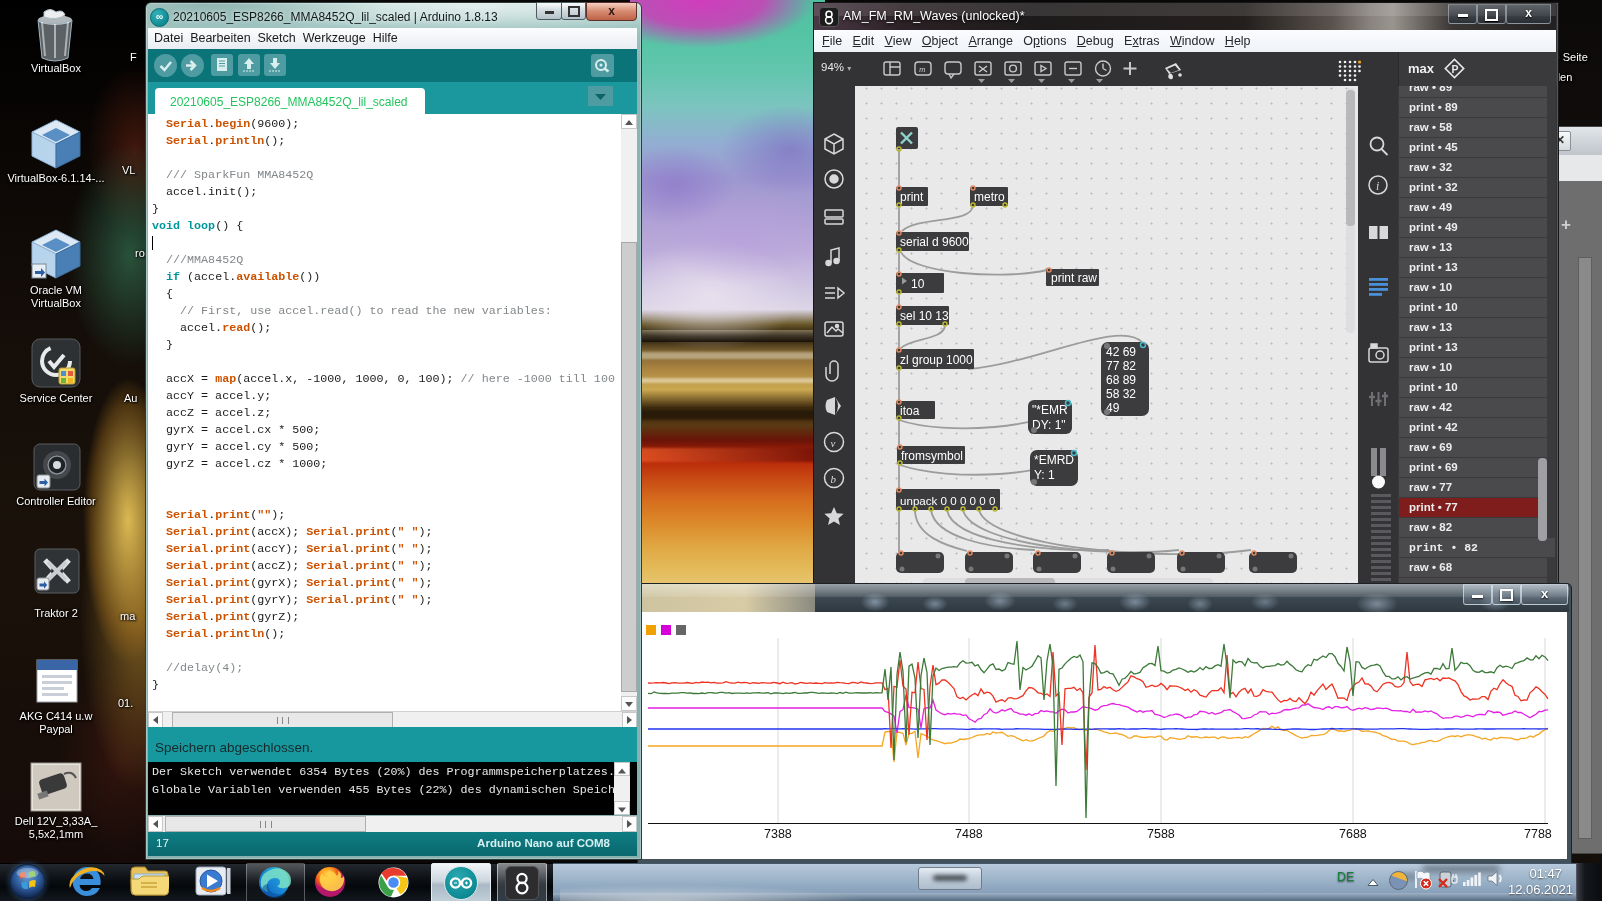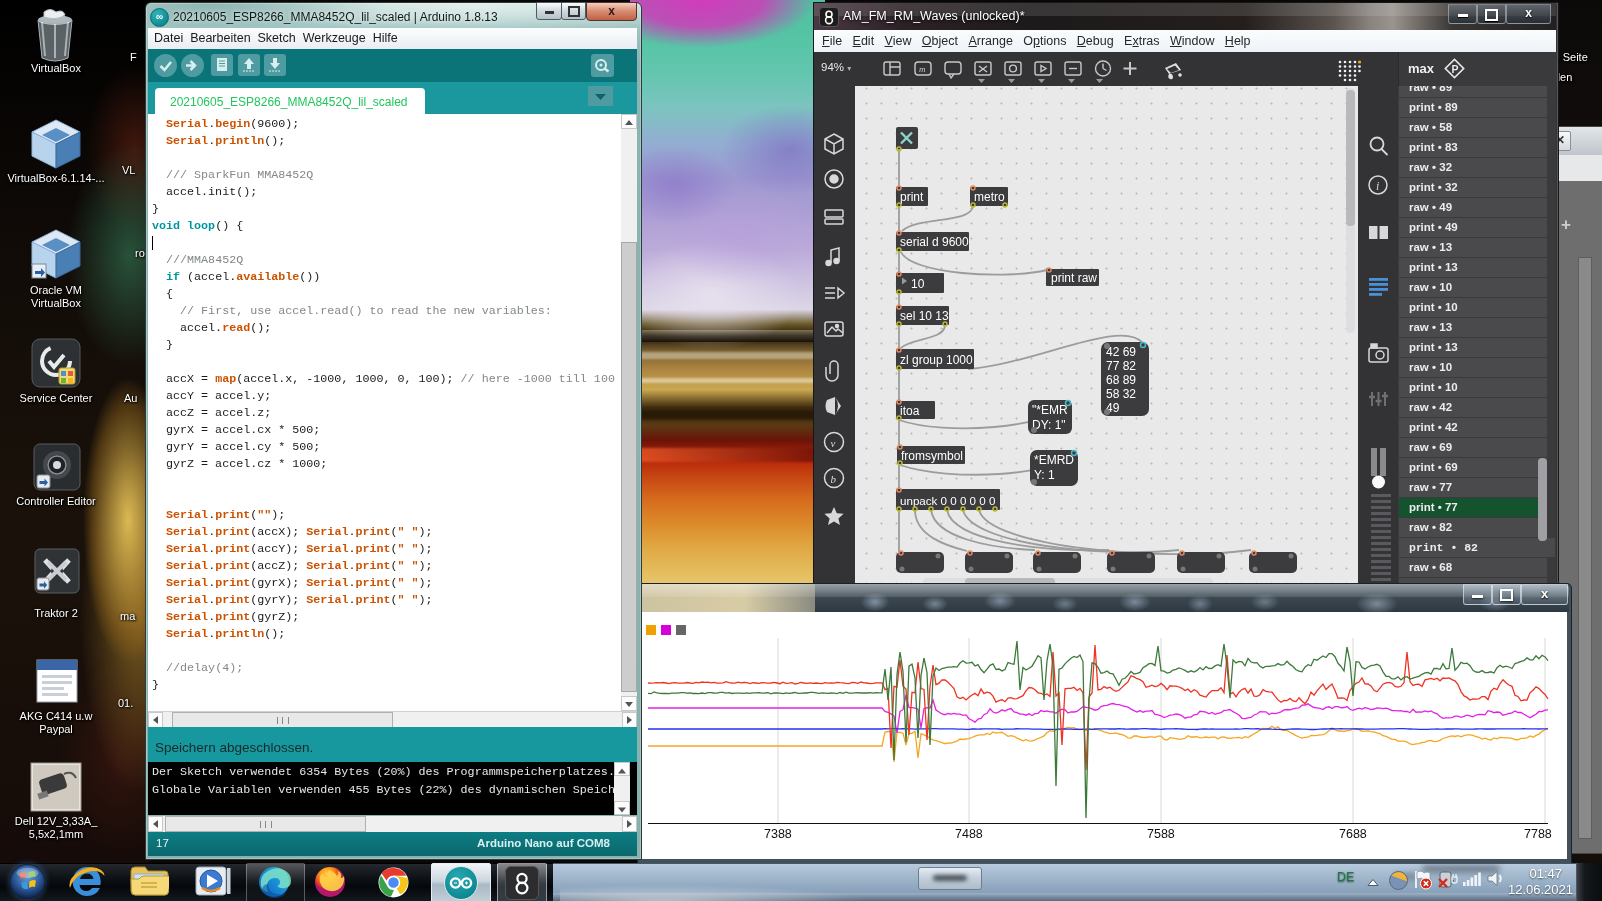--- a/index.html
+++ b/index.html
@@ -417,39 +417,39 @@
 <div class="abs" style="left:595px;top:59px;font-size:13px;font-weight:bold;color:#f0f0f0;">max</div>
 <div class="abs" style="left:630px;top:55px;"><svg width="24" height="24">
         <rect x="5" y="5" width="13" height="13" fill="none" stroke="#e8e8e8" stroke-width="1.6" transform="rotate(45 11.5 11.5)"></rect>
         <text x="8.5" y="16" font-size="10.5" font-weight="bold" fill="#e8e8e8">P</text>
       </svg></div>
 <div class="abs" style="left:585px;top:84px;width:158px;height:533px;background:#3a3a3d;">
       <div style="position:absolute;left:0;top:0;width:158px;height:533px;overflow:hidden;">
 <div style="position:absolute;left:1px;top:-8px;width:148px;height:19px;background:#4a4a4d;color:#ececec;font-size:11.5px;font-weight:bold;line-height:19px;"><span style="margin-left:10px;">raw • 89</span></div>
 <div style="position:absolute;left:1px;top:12px;width:148px;height:19px;background:#4a4a4d;color:#ececec;font-size:11.5px;font-weight:bold;line-height:19px;"><span style="margin-left:10px;">print • 89</span></div>
 <div style="position:absolute;left:1px;top:32px;width:148px;height:19px;background:#4a4a4d;color:#ececec;font-size:11.5px;font-weight:bold;line-height:19px;"><span style="margin-left:10px;">raw • 58</span></div>
-<div style="position:absolute;left:1px;top:52px;width:148px;height:19px;background:#4a4a4d;color:#ececec;font-size:11.5px;font-weight:bold;line-height:19px;"><span style="margin-left:10px;">print • 83</span></div>
+<div style="position:absolute;left:1px;top:52px;width:148px;height:19px;background:#4a4a4d;color:#ececec;font-size:11.5px;font-weight:bold;line-height:19px;"><span style="margin-left:10px;">print • 45</span></div>
 <div style="position:absolute;left:1px;top:72px;width:148px;height:19px;background:#4a4a4d;color:#ececec;font-size:11.5px;font-weight:bold;line-height:19px;"><span style="margin-left:10px;">raw • 32</span></div>
 <div style="position:absolute;left:1px;top:92px;width:148px;height:19px;background:#4a4a4d;color:#ececec;font-size:11.5px;font-weight:bold;line-height:19px;"><span style="margin-left:10px;">print • 32</span></div>
 <div style="position:absolute;left:1px;top:112px;width:148px;height:19px;background:#4a4a4d;color:#ececec;font-size:11.5px;font-weight:bold;line-height:19px;"><span style="margin-left:10px;">raw • 49</span></div>
 <div style="position:absolute;left:1px;top:132px;width:148px;height:19px;background:#4a4a4d;color:#ececec;font-size:11.5px;font-weight:bold;line-height:19px;"><span style="margin-left:10px;">print • 49</span></div>
 <div style="position:absolute;left:1px;top:152px;width:148px;height:19px;background:#4a4a4d;color:#ececec;font-size:11.5px;font-weight:bold;line-height:19px;"><span style="margin-left:10px;">raw • 13</span></div>
 <div style="position:absolute;left:1px;top:172px;width:148px;height:19px;background:#4a4a4d;color:#ececec;font-size:11.5px;font-weight:bold;line-height:19px;"><span style="margin-left:10px;">print • 13</span></div>
 <div style="position:absolute;left:1px;top:192px;width:148px;height:19px;background:#4a4a4d;color:#ececec;font-size:11.5px;font-weight:bold;line-height:19px;"><span style="margin-left:10px;">raw • 10</span></div>
 <div style="position:absolute;left:1px;top:212px;width:148px;height:19px;background:#4a4a4d;color:#ececec;font-size:11.5px;font-weight:bold;line-height:19px;"><span style="margin-left:10px;">print • 10</span></div>
 <div style="position:absolute;left:1px;top:232px;width:148px;height:19px;background:#4a4a4d;color:#ececec;font-size:11.5px;font-weight:bold;line-height:19px;"><span style="margin-left:10px;">raw • 13</span></div>
 <div style="position:absolute;left:1px;top:252px;width:148px;height:19px;background:#4a4a4d;color:#ececec;font-size:11.5px;font-weight:bold;line-height:19px;"><span style="margin-left:10px;">print • 13</span></div>
 <div style="position:absolute;left:1px;top:272px;width:148px;height:19px;background:#4a4a4d;color:#ececec;font-size:11.5px;font-weight:bold;line-height:19px;"><span style="margin-left:10px;">raw • 10</span></div>
 <div style="position:absolute;left:1px;top:292px;width:148px;height:19px;background:#4a4a4d;color:#ececec;font-size:11.5px;font-weight:bold;line-height:19px;"><span style="margin-left:10px;">print • 10</span></div>
 <div style="position:absolute;left:1px;top:312px;width:148px;height:19px;background:#4a4a4d;color:#ececec;font-size:11.5px;font-weight:bold;line-height:19px;"><span style="margin-left:10px;">raw • 42</span></div>
 <div style="position:absolute;left:1px;top:332px;width:148px;height:19px;background:#4a4a4d;color:#ececec;font-size:11.5px;font-weight:bold;line-height:19px;"><span style="margin-left:10px;">print • 42</span></div>
 <div style="position:absolute;left:1px;top:352px;width:148px;height:19px;background:#4a4a4d;color:#ececec;font-size:11.5px;font-weight:bold;line-height:19px;"><span style="margin-left:10px;">raw • 69</span></div>
 <div style="position:absolute;left:1px;top:372px;width:148px;height:19px;background:#4a4a4d;color:#ececec;font-size:11.5px;font-weight:bold;line-height:19px;"><span style="margin-left:10px;">print • 69</span></div>
 <div style="position:absolute;left:1px;top:392px;width:148px;height:19px;background:#4a4a4d;color:#ececec;font-size:11.5px;font-weight:bold;line-height:19px;"><span style="margin-left:10px;">raw • 77</span></div>
-<div style="position:absolute;left:1px;top:412px;width:148px;height:19px;background:#14532d;color:#ececec;font-size:11.5px;font-weight:bold;line-height:19px;"><span style="margin-left:10px;">print • 77</span></div>
+<div style="position:absolute;left:1px;top:412px;width:148px;height:19px;background:#7f1d1d;color:#ececec;font-size:11.5px;font-weight:bold;line-height:19px;"><span style="margin-left:10px;">print • 77</span></div>
 <div style="position:absolute;left:1px;top:432px;width:148px;height:19px;background:#4a4a4d;color:#ececec;font-size:11.5px;font-weight:bold;line-height:19px;"><span style="margin-left:10px;">raw • 82</span></div>
 <div style="position:absolute;left:1px;top:452px;width:156px;height:19px;background:#4a4a4d;color:#ececec;font-size:11.5px;font-weight:bold;line-height:19px;font-family:Liberation Mono, monospace;"><span style="margin-left:10px;">print • 82</span></div>
 <div style="position:absolute;left:1px;top:472px;width:148px;height:19px;background:#4a4a4d;color:#ececec;font-size:11.5px;font-weight:bold;line-height:19px;"><span style="margin-left:10px;">raw • 68</span></div>
 <div style="position:absolute;left:1px;top:492px;width:148px;height:19px;background:#4a4a4d;color:#ececec;font-size:11.5px;font-weight:bold;line-height:19px;"><span style="margin-left:10px;">print • 68</span></div>
 <div style="position:absolute;left:140px;top:372px;width:9px;height:83px;background:#a0a0a4;border-radius:4px;"></div>
 </div>
     </div>
 </div>
 
 <div class="abs" style="left:637px;top:583px;width:933px;height:279px;">

